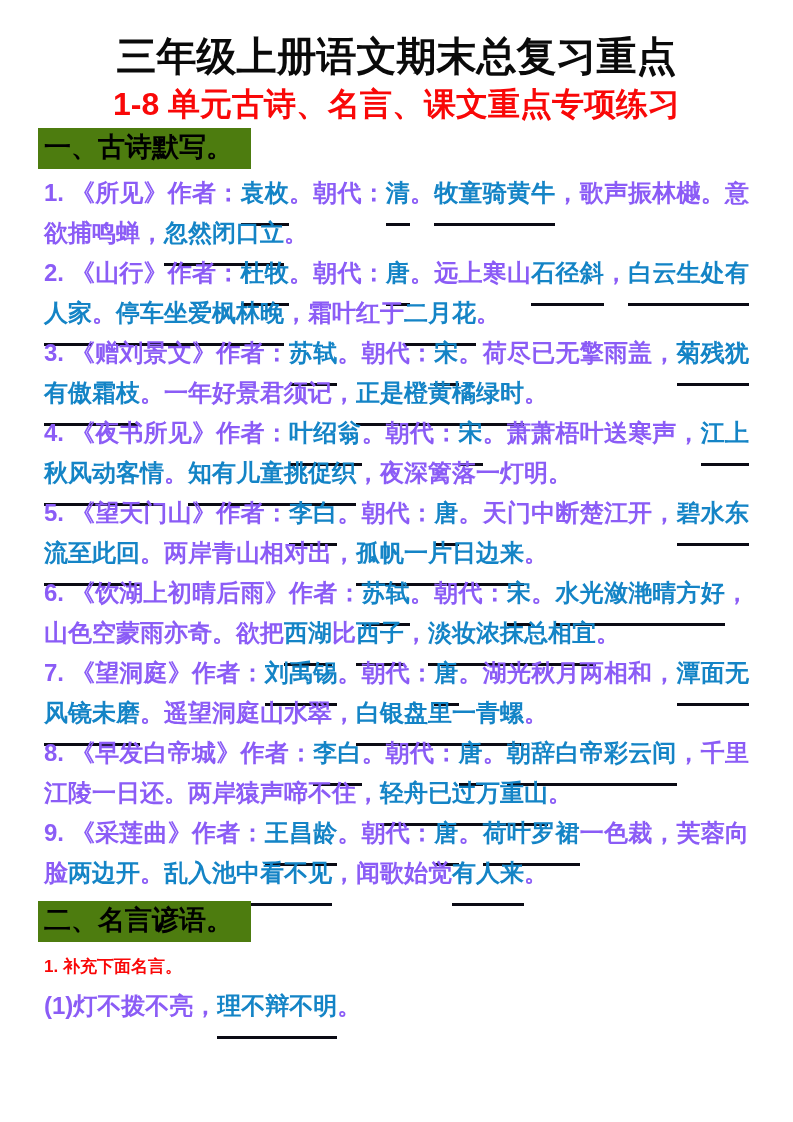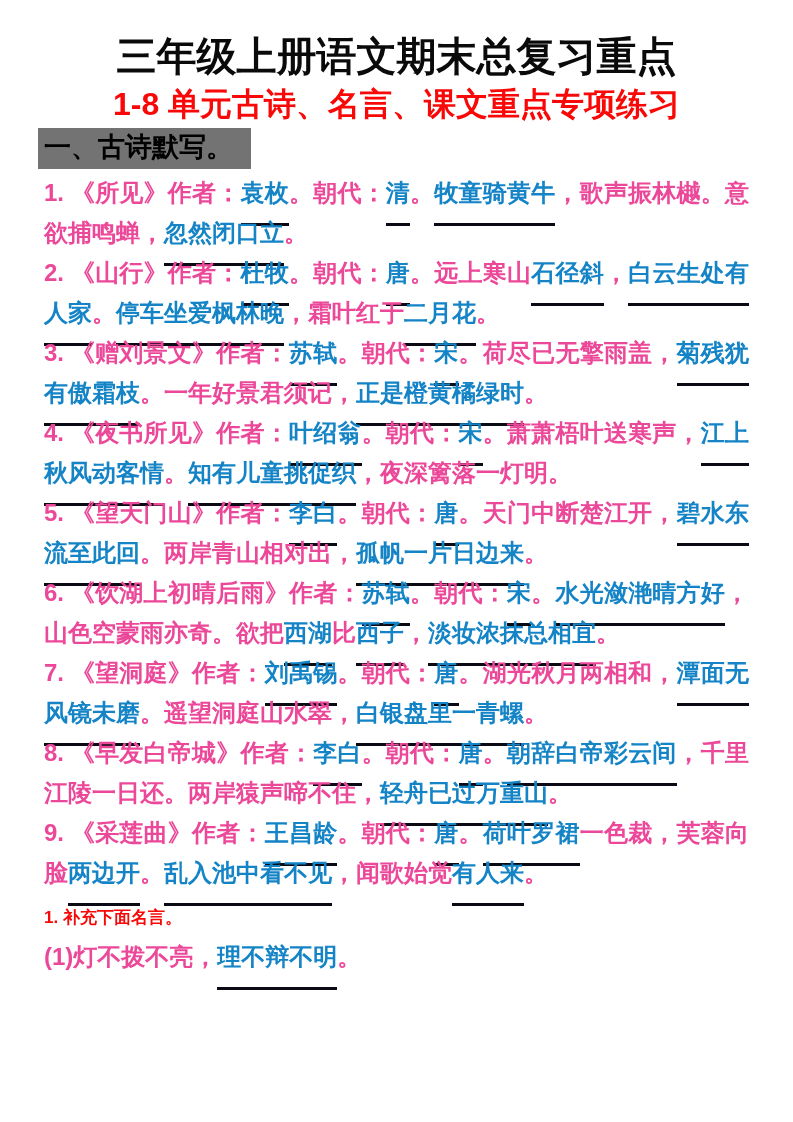--- a/index.html
+++ b/index.html
@@ -38,21 +38,21 @@
     color: #f90808;
   }
   .content {
     margin-top: 6px;
   }
   .section-row {
     margin: 8px 0 4px -6px;
   }
   .highlight {
     display: inline-block;
-    background: #737373;
+    background: #4d7c0f;
     color: #000000;
     font-size: 27px;
     line-height: 31px;
     font-weight: 900;
     padding: 4px 18px 6px 6px;
   }
   .red-header {
     margin: 8px 0 2px 0;
     font-size: 17px;
     line-height: 34px;
@@ -60,21 +60,21 @@
     color: #f90808;
   }
   .para {
     font-size: 24px;
     line-height: 40px;
     font-weight: 600;
     text-align: justify;
     color: #151515;
   }
   .plain {
-    color: #ec4899;
+    color: #8b5cf6;
   }
   .answer {
     color: #1484c6;
     font-weight: 900;
     border-bottom: 3px solid #0a0a14;
     padding-bottom: 17px;
   }
 </style>
 </head>
 <body>
@@ -86,16 +86,17 @@
       <div class="section-row"><span class="highlight">一、古诗默写。</span></div>
       <div class="para"><span class="plain">1. 《所见》作者：</span><span class="answer">袁枚</span><span class="plain">。朝代：</span><span class="answer">清</span><span class="plain">。</span><span class="answer">牧童骑黄牛</span><span class="plain">，歌声振林樾。意欲捕鸣蝉，</span><span class="answer">忽然闭口立</span><span class="plain">。</span></div>
       <div class="para"><span class="plain">2. 《山行》作者：</span><span class="answer">杜牧</span><span class="plain">。朝代：</span><span class="answer">唐</span><span class="plain">。远上寒山</span><span class="answer">石径斜</span><span class="plain">，</span><span class="answer">白云生处有人家</span><span class="plain">。</span><span class="answer">停车坐爱枫林晚</span><span class="plain">，霜叶红于</span><span class="answer">二月花</span><span class="plain">。</span></div>
       <div class="para"><span class="plain">3. 《赠刘景文》作者：</span><span class="answer">苏轼</span><span class="plain">。朝代：</span><span class="answer">宋</span><span class="plain">。荷尽已无擎雨盖，</span><span class="answer">菊残犹有傲霜枝</span><span class="plain">。一年好景君须记，</span><span class="answer">正是橙黄橘绿时</span><span class="plain">。</span></div>
       <div class="para"><span class="plain">4. 《夜书所见》作者：</span><span class="answer">叶绍翁</span><span class="plain">。朝代：</span><span class="answer">宋</span><span class="plain">。萧萧梧叶送寒声，</span><span class="answer">江上秋风动客情</span><span class="plain">。</span><span class="answer">知有儿童挑促织</span><span class="plain">，夜深篱落一灯明。</span></div>
       <div class="para"><span class="plain">5. 《望天门山》作者：</span><span class="answer">李白</span><span class="plain">。朝代：</span><span class="answer">唐</span><span class="plain">。天门中断楚江开，</span><span class="answer">碧水东流至此回</span><span class="plain">。两岸青山相对出，</span><span class="answer">孤帆一片日边来</span><span class="plain">。</span></div>
       <div class="para"><span class="plain">6. 《饮湖上初晴后雨》作者：</span><span class="answer">苏轼</span><span class="plain">。朝代：</span><span class="answer">宋</span><span class="plain">。</span><span class="answer">水光潋滟晴方好</span><span class="plain">，山色空蒙雨亦奇。欲把</span><span class="answer">西湖</span><span class="plain">比</span><span class="answer">西子</span><span class="plain">，</span><span class="answer">淡妆浓抹总相宜</span><span class="plain">。</span></div>
       <div class="para"><span class="plain">7. 《望洞庭》作者：</span><span class="answer">刘禹锡</span><span class="plain">。朝代：</span><span class="answer">唐</span><span class="plain">。湖光秋月两相和，</span><span class="answer">潭面无风镜未磨</span><span class="plain">。遥望洞庭山水翠，</span><span class="answer">白银盘里一青螺</span><span class="plain">。</span></div>
       <div class="para"><span class="plain">8. 《早发白帝城》作者：</span><span class="answer">李白</span><span class="plain">。朝代：</span><span class="answer">唐</span><span class="plain">。</span><span class="answer">朝辞白帝彩云间</span><span class="plain">，千里江陵一日还。两岸猿声啼不住，</span><span class="answer">轻舟已过万重山</span><span class="plain">。</span></div>
       <div class="para"><span class="plain">9. 《采莲曲》作者：</span><span class="answer">王昌龄</span><span class="plain">。朝代：</span><span class="answer">唐</span><span class="plain">。</span><span class="answer">荷叶罗裙</span><span class="plain">一色裁，芙蓉向脸</span><span class="answer">两边开</span><span class="plain">。</span><span class="answer">乱入池中看不见</span><span class="plain">，闻歌始觉</span><span class="answer">有人来</span><span class="plain">。</span></div>
+      <div class="section-row"><span class="highlight">二、名言谚语。</span></div>
       <div class="red-header">1. 补充下面名言。</div>
       <div class="para"><span class="plain">(1)灯不拨不亮，</span><span class="answer">理不辩不明</span><span class="plain">。</span></div>
     </div>
 </div>
 
 </body></html>

